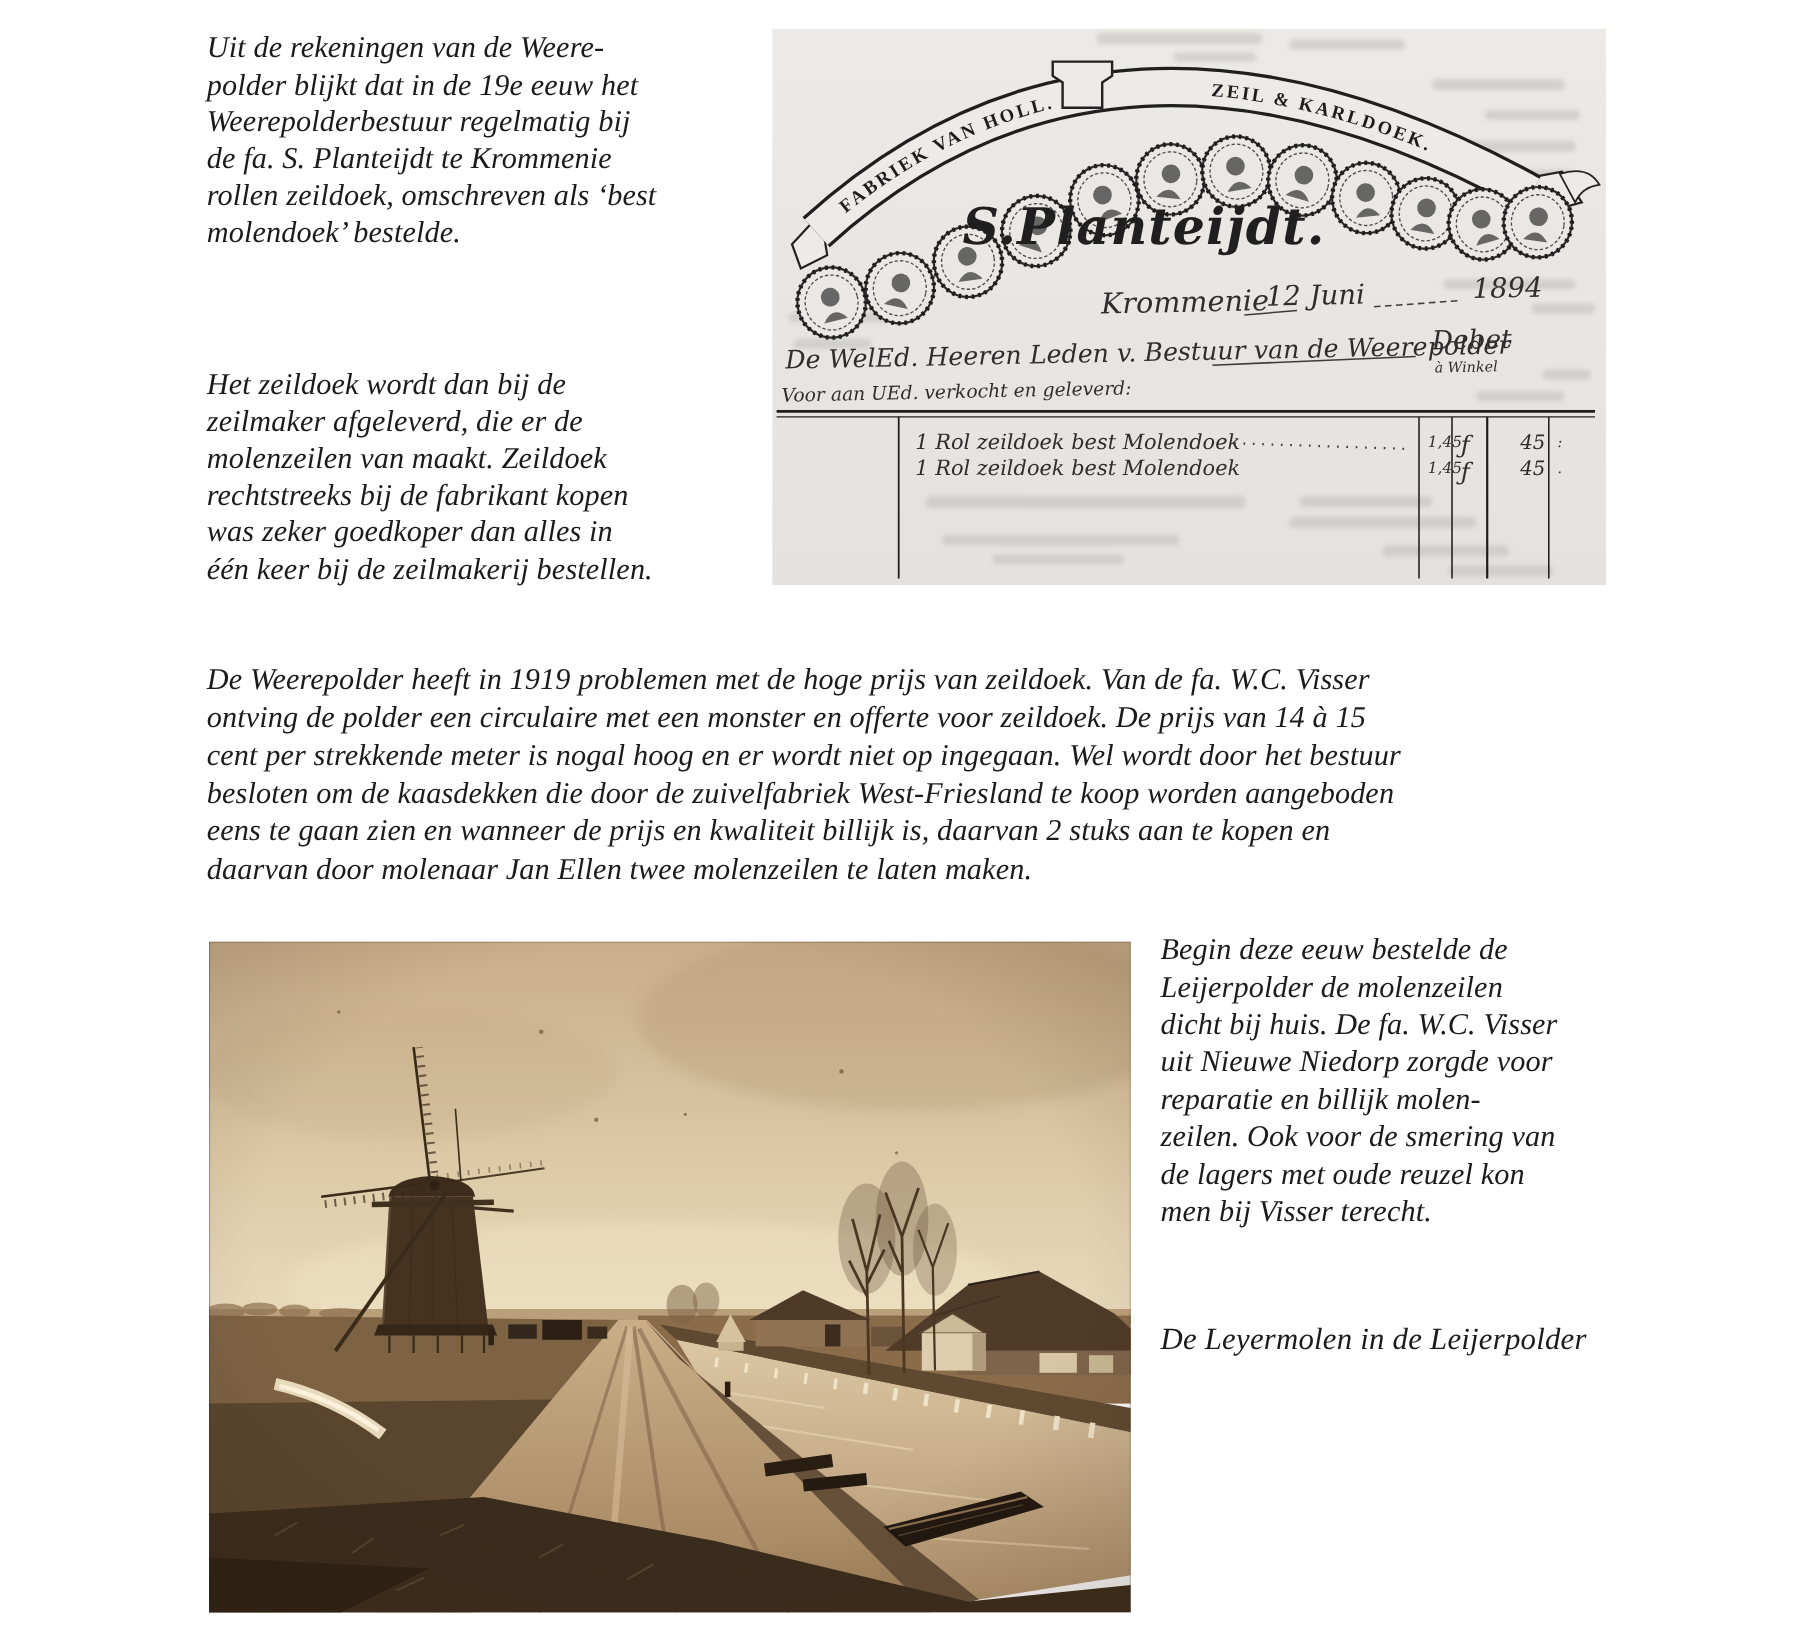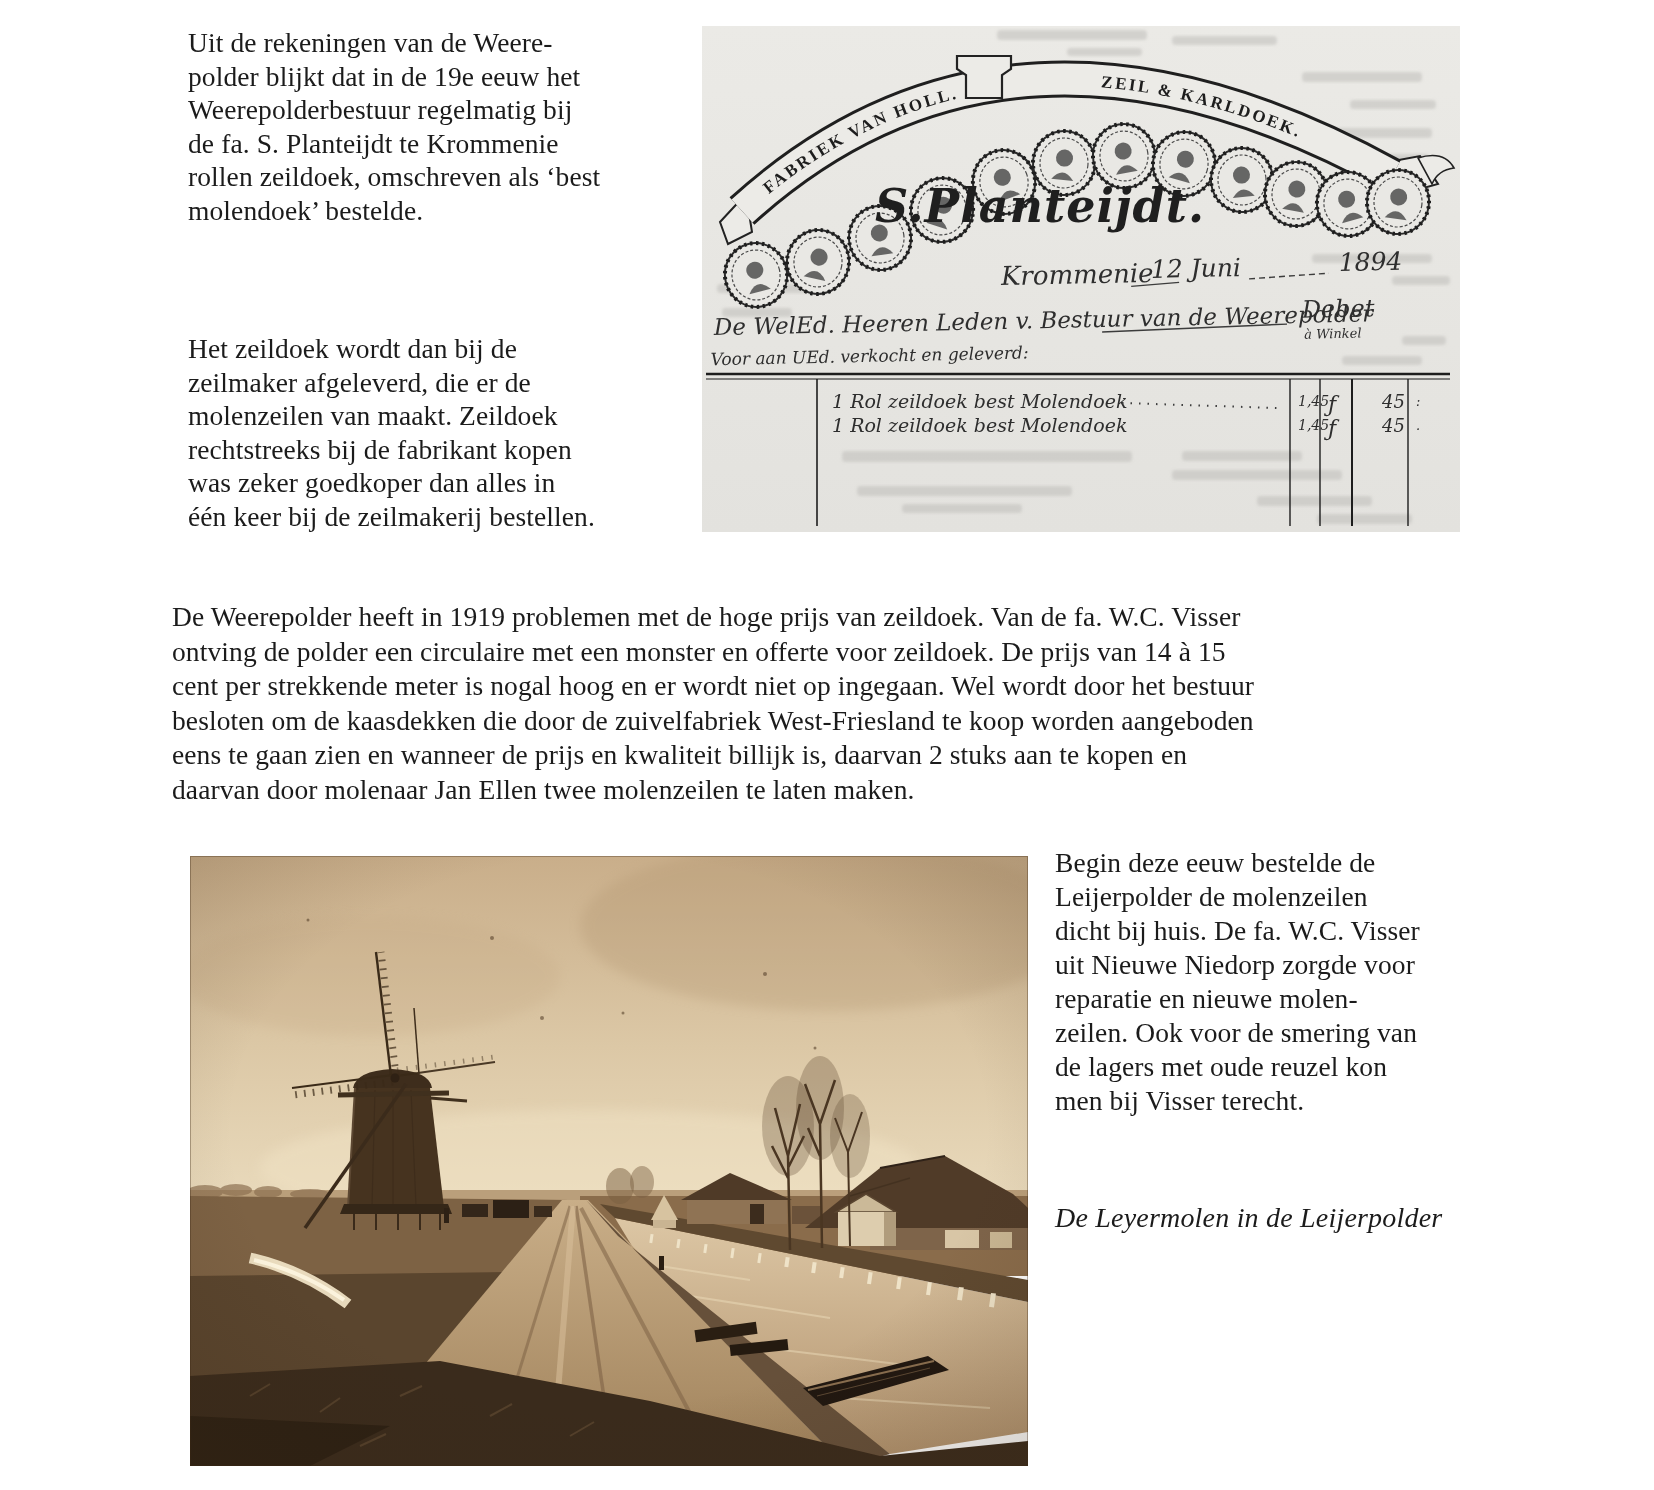--- a/index.html
+++ b/index.html
@@ -1,18 +1,18 @@
 <!DOCTYPE html>
 <html><head>
 <meta charset="utf-8">
 <style>
   html,body{margin:0;padding:0;background:#ffffff;}
   .page{position:relative;width:1654px;height:1490px;background:#ffffff;overflow:hidden;
         font-family:"Liberation Serif","DejaVu Serif",serif;color:#1b1b1b;}
-  .para{position:absolute;white-space:pre-line;font-size:27.5px;line-height:33.5px;letter-spacing:.1px;}
+  .para{position:absolute;white-space:pre-line;font-size:27.5px;line-height:33.5px;letter-spacing:.1px;font-style:italic;}
   #para-1919{line-height:34.5px;width:1300px;}
   #para-leijerpolder{line-height:34px;}
   .caption{position:absolute;font-style:italic;font-size:28px;letter-spacing:.2px;text-align:center;}
   .invoice{position:absolute;left:702px;top:26px;width:758px;height:506px;}
   .photo{position:absolute;left:190px;top:856px;width:838px;height:610px;}
   
   .banner-text{font-family:"Liberation Serif",serif;font-weight:bold;font-size:17px;letter-spacing:2.5px;fill:#1d1d1d;}
   .script{font-family:"DejaVu Serif",serif;font-style:italic;font-weight:bold;fill:#1f1f1f;letter-spacing:1px;}
   .hw{font-family:"DejaVu Serif",serif;font-style:italic;fill:#2e2e2e;}
   .inkline{stroke:#3c3c3c;stroke-width:1.4;}
@@ -146,21 +146,21 @@
 
         <text x="130" y="406" font-size="19">1 Rol zeildoek best Molendoek</text>
         <text x="596" y="404" font-size="14">1,45</text>
         <text x="626" y="410" font-size="22">ƒ</text>
         <text x="680" y="406" font-size="18">45</text>
         <text x="714" y="404" font-size="13">.</text>
       </g>
     </svg>
   </div>
 
-  <div class="para" id="para-1919" style="left:172px;top:600px;">De Weerepolder heeft in 1919 problemen met de hoge prijs van zeildoek. Van de fa. W.C. Visser
+  <div class="para" id="para-1919" style="left:188px;top:600px;">De Weerepolder heeft in 1919 problemen met de hoge prijs van zeildoek. Van de fa. W.C. Visser
 ontving de polder een circulaire met een monster en offerte voor zeildoek. De prijs van 14 à 15
 cent per strekkende meter is nogal hoog en er wordt niet op ingegaan. Wel wordt door het bestuur
 besloten om de kaasdekken die door de zuivelfabriek West-Friesland te koop worden aangeboden
 eens te gaan zien en wanneer de prijs en kwaliteit billijk is, daarvan 2 stuks aan te kopen en
 daarvan door molenaar Jan Ellen twee molenzeilen te laten maken.</div>
 
   <div class="photo">
     <svg width="838" height="610" viewBox="0 0 838 610">
       <defs>
         <linearGradient id="skyG" x1="0" y1="0" x2="0" y2="1">
@@ -341,20 +341,20 @@
       </g>
       <rect x="0" y="0" width="838" height="610" fill="url(#vig)"></rect>
       <rect x="0.5" y="0.5" width="837" height="609" fill="none" stroke="rgba(60,40,20,.35)"></rect>
     </svg>
   </div>
 
   <div class="para" id="para-leijerpolder" style="left:1055px;top:846px;width:420px;">Begin deze eeuw bestelde de
 Leijerpolder de molenzeilen
 dicht bij huis. De fa. W.C. Visser
 uit Nieuwe Niedorp zorgde voor
-reparatie en nieuwe molen-
+reparatie en billijk molen-
 zeilen. Ook voor de smering van
 de lagers met oude reuzel kon
 men bij Visser terecht.</div>
 
   <div class="caption" style="left:1055px;top:1202px;">De Leyermolen in de Leijerpolder</div>
 
 </div>
 
 </body></html>

